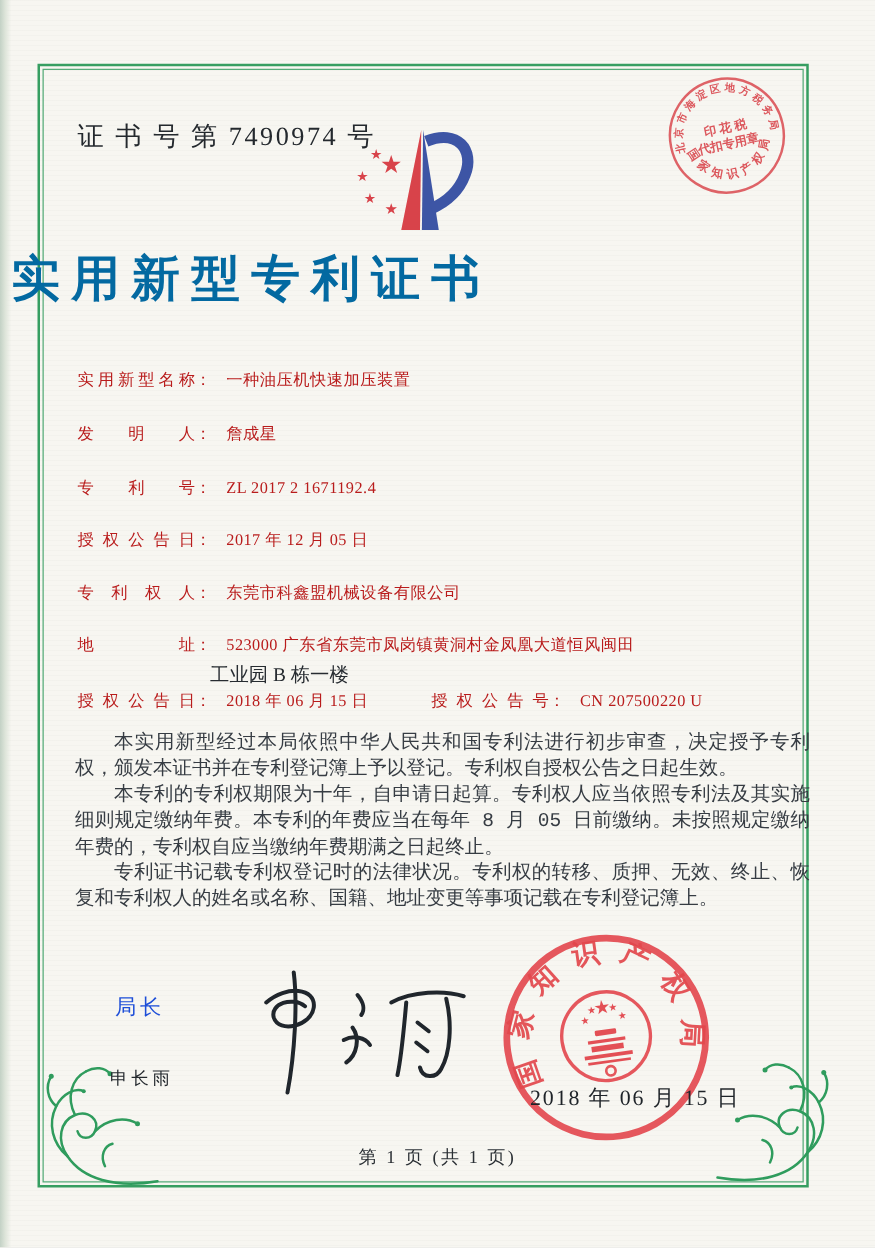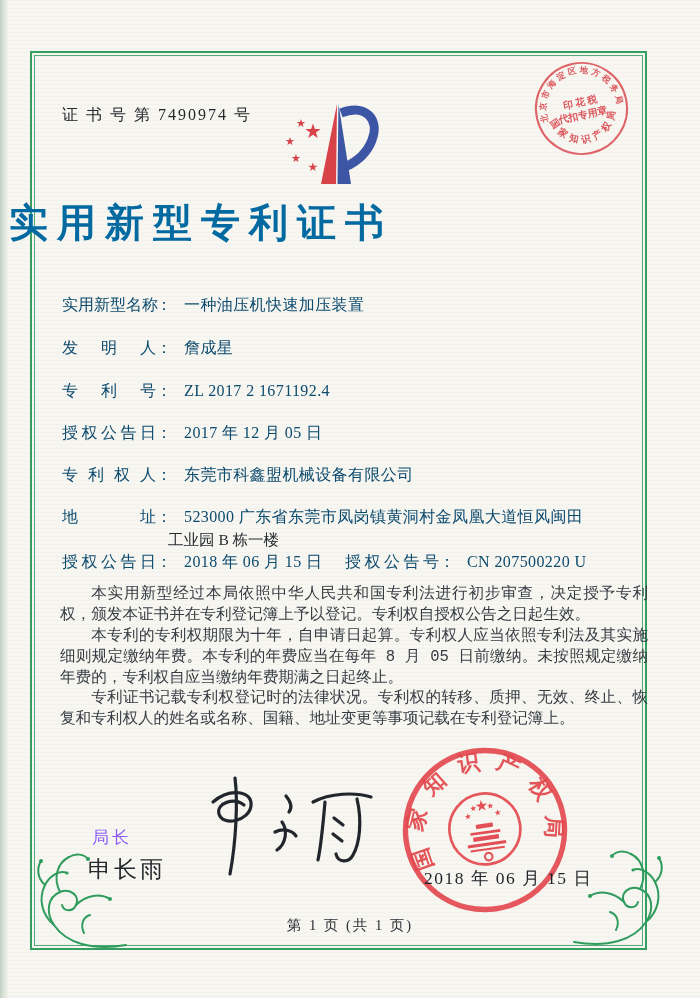--- a/index.html
+++ b/index.html
@@ -10,34 +10,34 @@
   }
   .page::before{
     content:"";position:absolute;inset:0;pointer-events:none;
     background:repeating-linear-gradient(180deg,rgba(120,130,120,0.035) 0 1px,rgba(0,0,0,0) 1px 4px);
   }
   .scan-edge{position:absolute;left:0;top:0;width:9px;height:100%;
     background:linear-gradient(90deg,#c3d1c5 0,#dde4d9 45%,rgba(247,246,241,0) 100%);}
   .frame-outer{position:absolute;left:30px;top:51px;width:617px;height:899px;
     box-sizing:border-box;border:2.5px solid #369e61;}
   .frame-inner{position:absolute;inset:2px;border:1px solid #55ab78;}
-  .cert-no{position:absolute;left:62px;top:105px;font-size:16px;letter-spacing:2px;color:#24292e;white-space:nowrap;}
+  .cert-no{position:absolute;left:62px;top:95px;font-size:21px;letter-spacing:2px;color:#24292e;white-space:nowrap;}
   .logo{position:absolute;left:282px;top:100px;}
   .doc-title{position:absolute;left:0;top:196px;width:100%;
     font-size:39px;font-weight:bold;letter-spacing:9px;text-indent:9px;color:#0369a1;}
-  .field-row{position:absolute;left:62px;font-size:16px;color:#0c4a6e;white-space:nowrap;}
+  .field-row{position:absolute;left:62px;font-size:13px;color:#b91c1c;white-space:nowrap;}
   .field-row.right{left:345px;}
   .f-label{display:inline-block;width:94px;text-align:justify;text-align-last:justify;}
   .f-value{margin-left:12px;letter-spacing:0.4px;}
   .addr-line2{position:absolute;left:168px;top:530px;font-size:15.5px;color:#272c31;}
   .body-text{position:absolute;left:60px;top:584px;width:588px;font-size:15.6px;
     line-height:1.34;text-align:justify;color:#363c43;}
   .body-text p{margin:0;text-indent:2em;font-family:Liberation Mono, monospace;}
-  .signer-title{position:absolute;left:92px;top:826px;font-size:17px;letter-spacing:3px;color:#8b5cf6;}
-  .signer-name{position:absolute;left:88px;top:854px;font-size:23px;letter-spacing:3px;color:#24292e;}
+  .signer-title{position:absolute;left:92px;top:794px;font-size:17px;letter-spacing:3px;color:#1d4ed8;}
+  .signer-name{position:absolute;left:88px;top:854px;font-size:14px;letter-spacing:3px;color:#24292e;}
   .signature{position:absolute;left:185px;top:770px;}
   .office-seal{position:absolute;left:399px;top:744px;transform:rotate(-8deg);}
   .seal-date{position:absolute;left:424px;top:866px;font-size:17.5px;letter-spacing:1.5px;color:#1e2328;white-space:nowrap;}
   .tax-stamp{position:absolute;left:532px;top:59px;transform:rotate(-12deg);}
   .footer{position:absolute;left:0;top:916px;width:100%;text-align:center;
     font-size:14.5px;letter-spacing:2px;color:#2a2f34;}
   .flourish{position:absolute;}
   .flourish.bl{left:20px;top:845px;}
   .flourish.br{left:572px;top:842px;transform:scaleX(-1);}
 </style>

